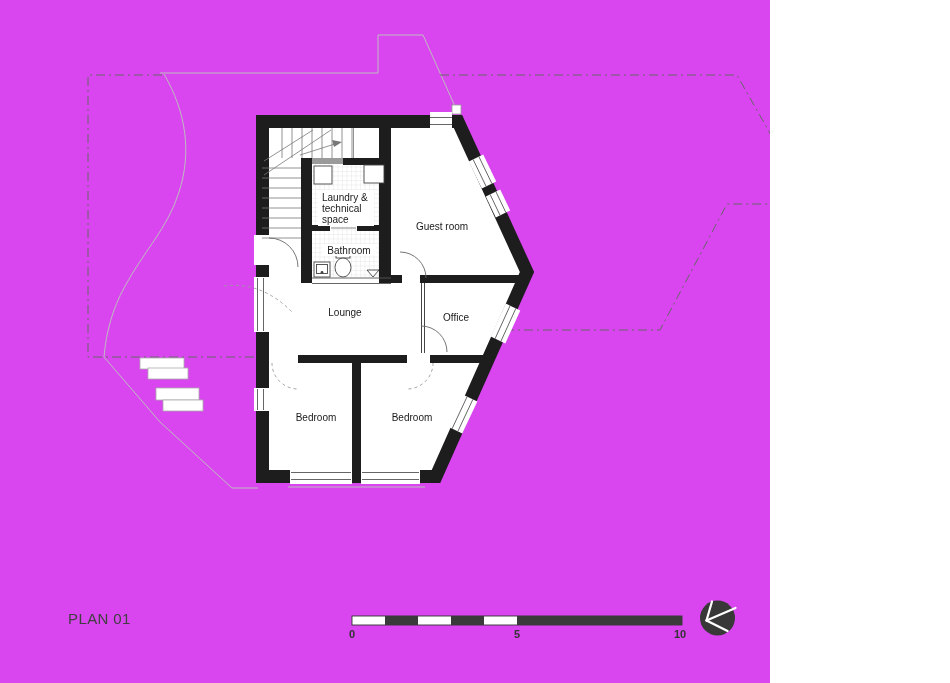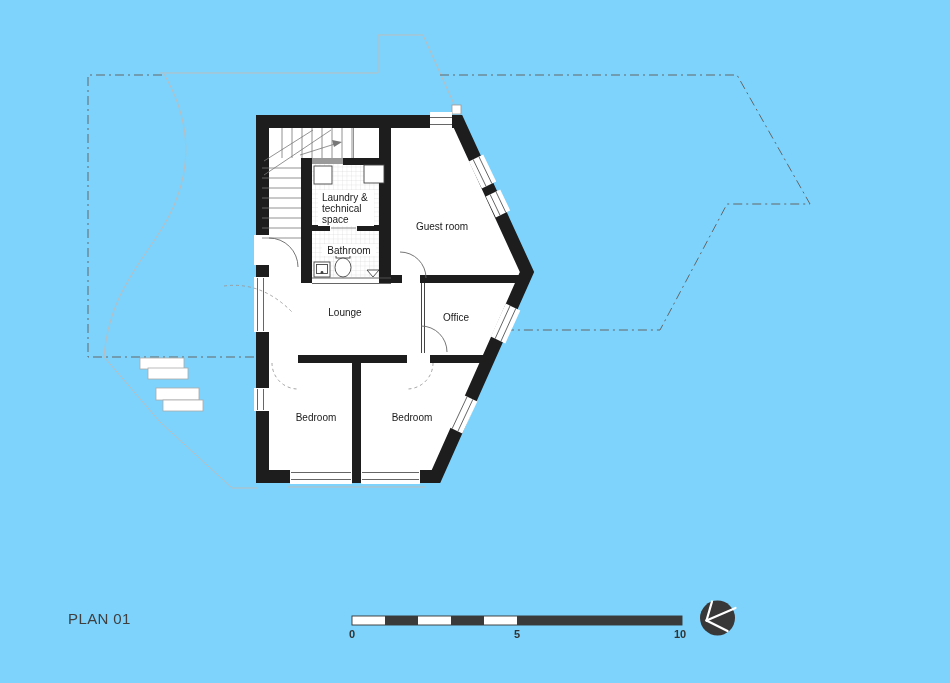--- a/index.html
+++ b/index.html
@@ -1,16 +1,16 @@
 <!DOCTYPE html>
 <html><head>
 <meta charset="utf-8">
 <style>
   html,body{margin:0;padding:0;background:#ffffff;}
-  .canvas{position:relative;width:950px;height:683px;background:#7dd3fc;overflow:hidden;
+  .canvas{position:relative;width:770px;height:683px;background:#d946ef;overflow:hidden;
           font-family:"Liberation Sans",sans-serif;}
   svg{display:block;}
   .room-label{font-family:"Liberation Sans",sans-serif;font-size:10px;fill:#1a1a1a;}
   .title-label{font-family:"Liberation Sans",sans-serif;font-size:15px;fill:#3f3f3f;letter-spacing:.4px;}
   .scale-label{font-family:"Liberation Sans",sans-serif;font-size:11px;font-weight:700;fill:#333333;}
   .thin{stroke:#555555;stroke-width:.9;fill:none;}
   .site{stroke:#bdbdbd;stroke-width:1;fill:none;}
   .dashdot{stroke:#666666;stroke-width:1;fill:none;stroke-dasharray:9 4 2 4;}
   .stair{stroke:#777777;stroke-width:.8;fill:none;}
   .fixture{stroke:#444444;stroke-width:.9;fill:#ffffff;}

